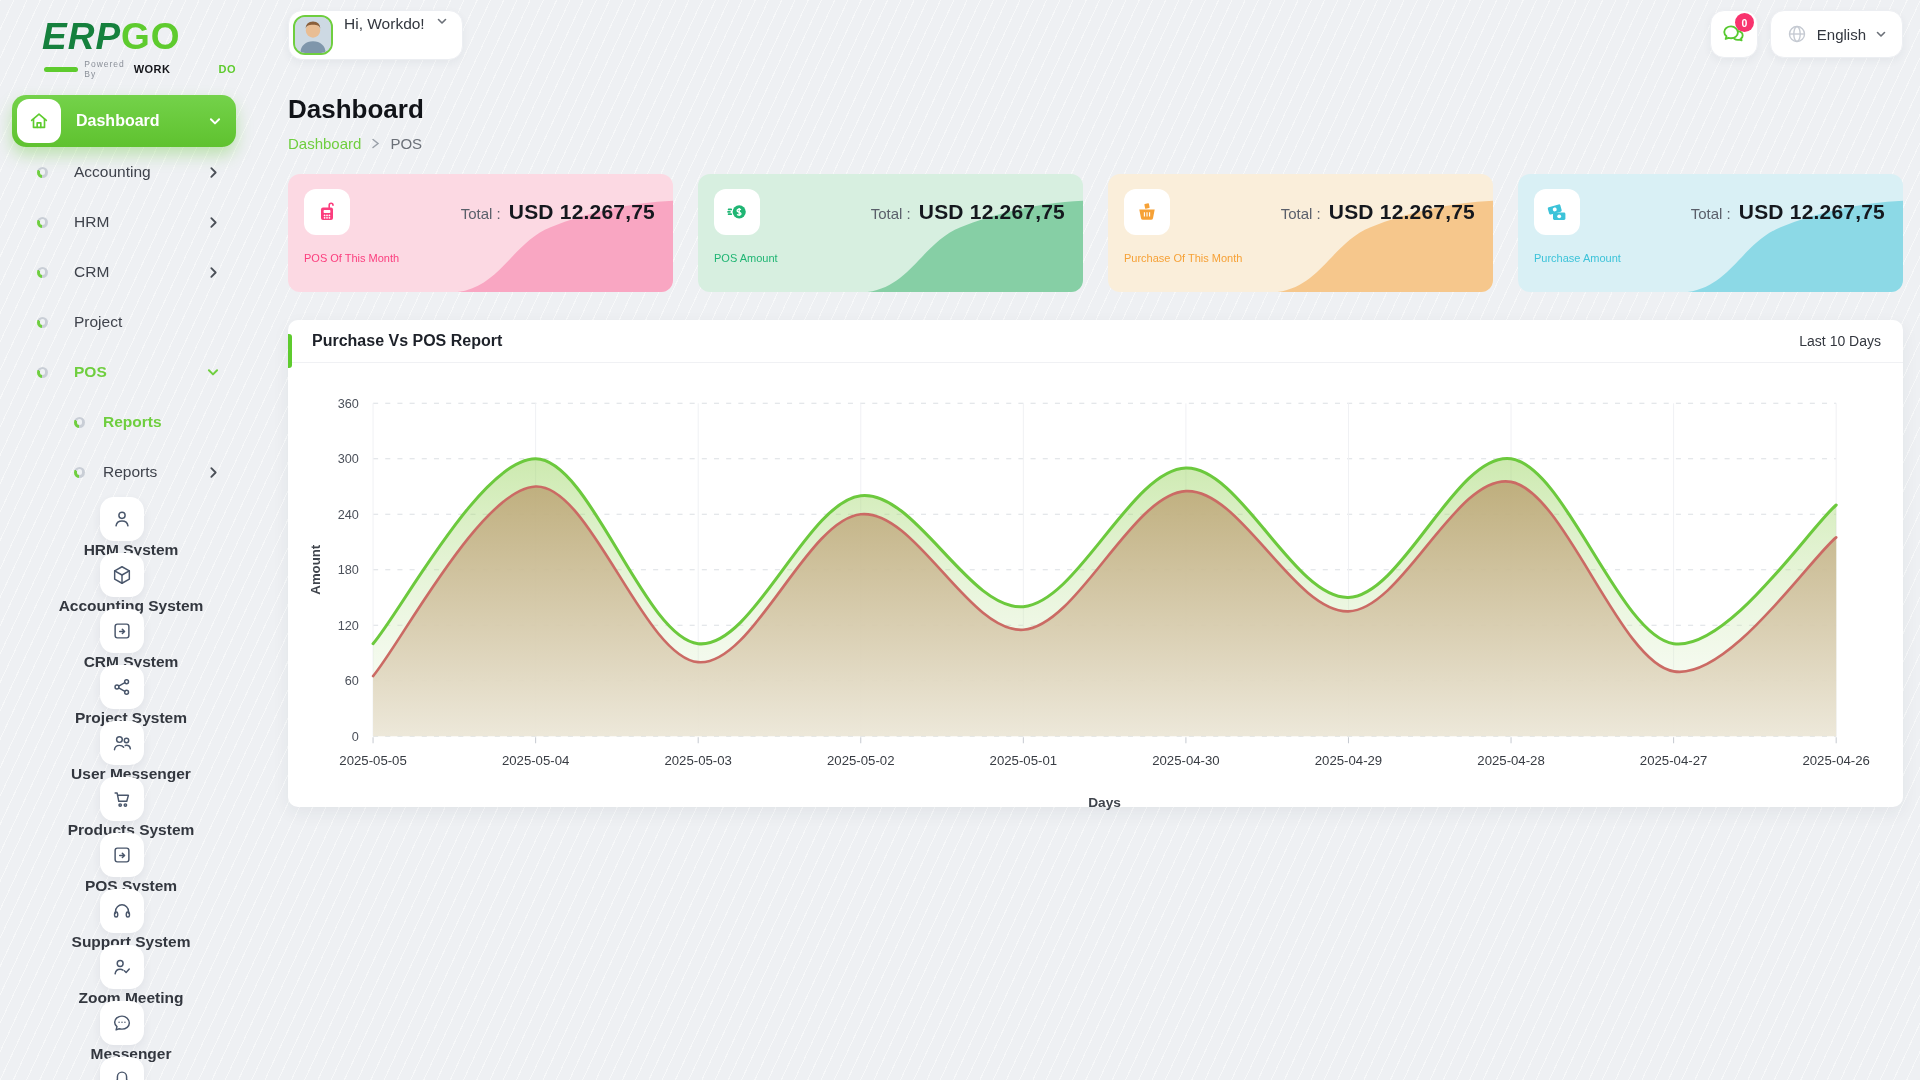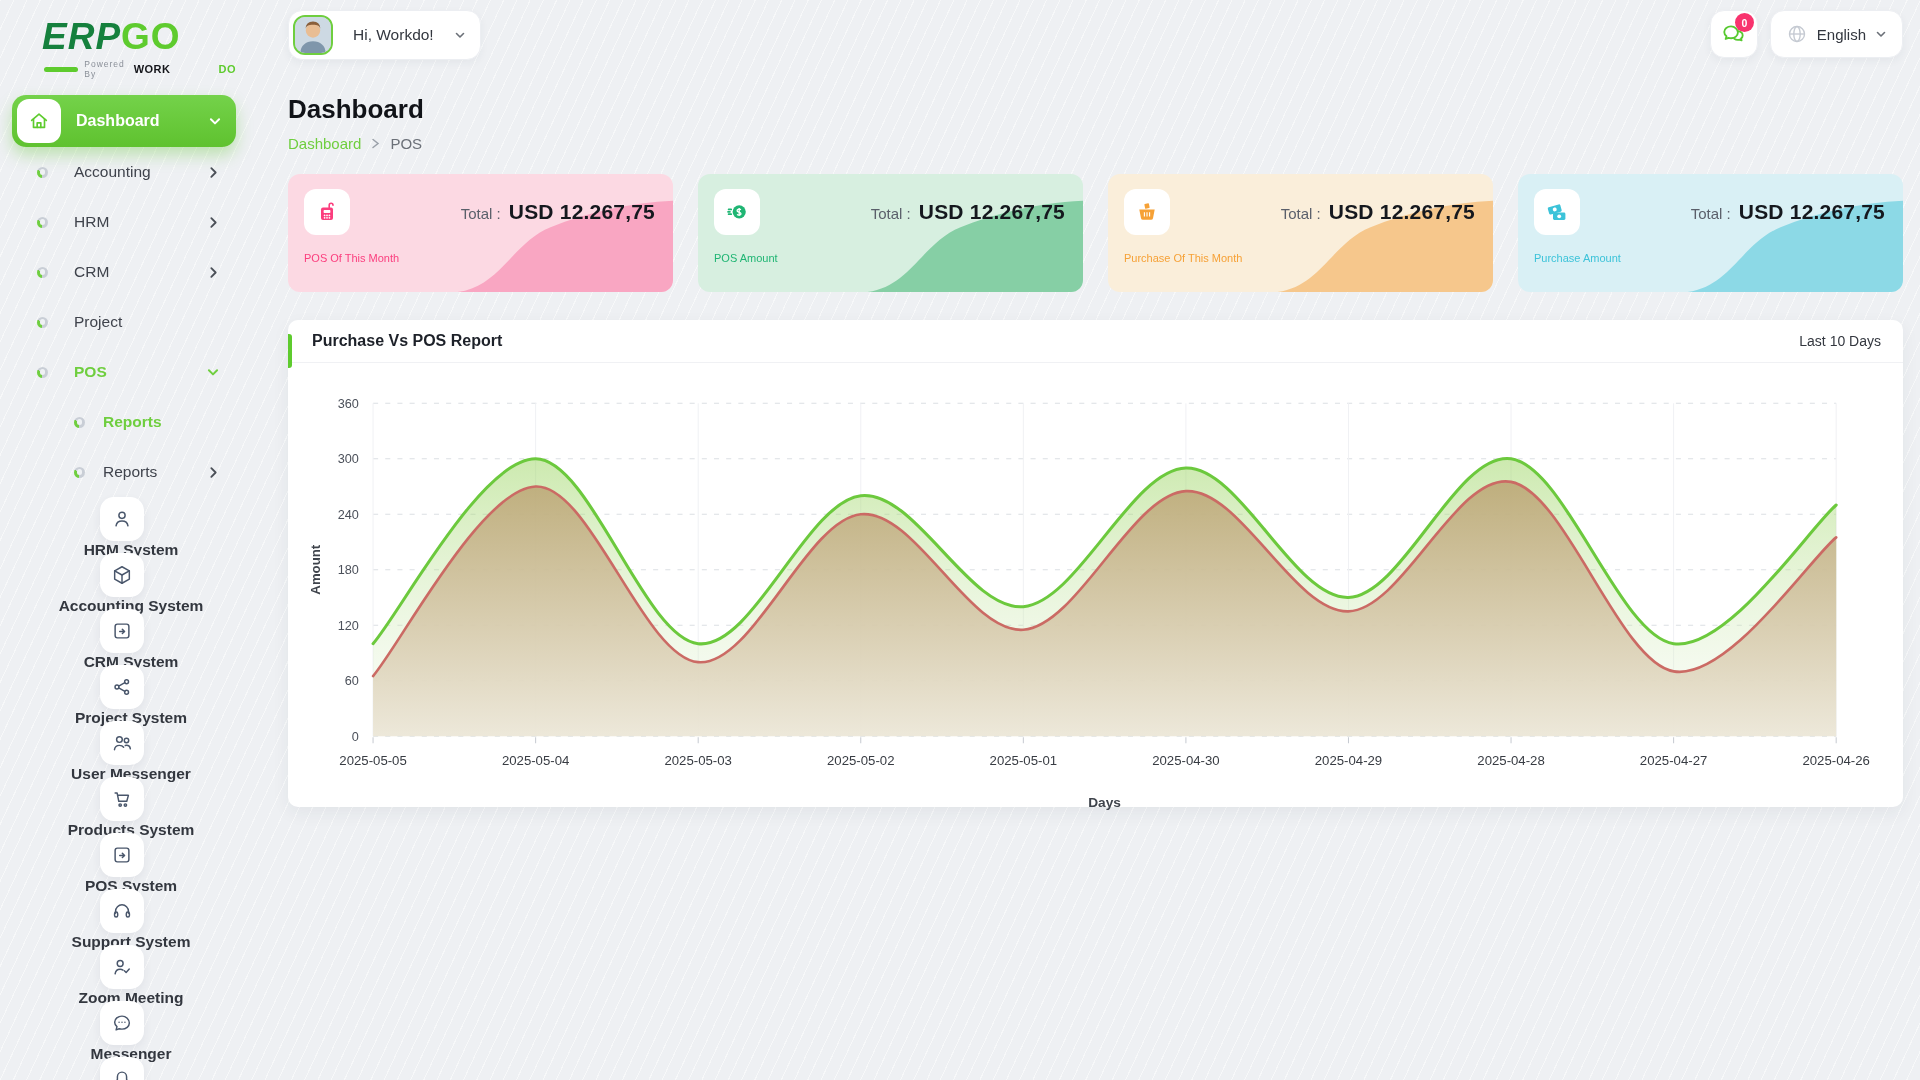--- a/index.html
+++ b/index.html
@@ -39,21 +39,21 @@
   .nav-tile { display:flex; align-items:center; height:56px; padding:0 16px 0 12px; cursor:pointer;flex-direction:column; }
   .tile-icon { width:44px; height:44px; border-radius:14px; background:#fff; flex:none;
     box-shadow:0 4px 10px rgba(50,60,90,.07); display:flex; align-items:center; justify-content:center; color:#49566b; }
   .nav-tile .lbl { flex:1; margin-left:18px; font-size:15.5px; font-weight:600; color:#33373f; }
 
   .chev { flex:none; display:flex; }
 
   
   .main { margin-left:248px; padding:10px 17px 0 40px; position:relative; }
   .topbar { display:flex; align-items:flex-start; justify-content:space-between; }
-  .user-chip { display:flex; align-items:center; gap:20px; background:#fff; border:1px solid #eceef2;
+  .user-chip { display:flex; gap:11px; background:#fff; border:1px solid #eceef2;
     border-radius:14px; padding:4px 14px 4px 4px; height:50px; box-shadow:0 3px 8px rgba(40,50,80,.05); cursor:pointer; }
   .avatar { width:40px; height:40px; border-radius:12px; border:2px solid #6fce3f; overflow:hidden; background:#cfdae4; }
   .user-chip .greet { font-size:15.5px; color:#33373f; }
   .top-actions { display:flex; gap:12px; }
   .icon-btn { position:relative; width:48px; height:48px; background:#fff; border:1px solid #eceef2;
     border-radius:14px; display:flex; align-items:center; justify-content:center; cursor:pointer;
     box-shadow:0 3px 8px rgba(40,50,80,.05); }
   .badge { position:absolute; top:2px; right:3px; min-width:19px; height:19px; border-radius:10px;
     background:#f8336e; color:#fff; font-size:10.5px; font-weight:700; display:flex; align-items:center; justify-content:center; padding:0 5px; }
   .lang-btn { display:flex; align-items:center; gap:9px; background:#fff; border:1px solid #eceef2;

